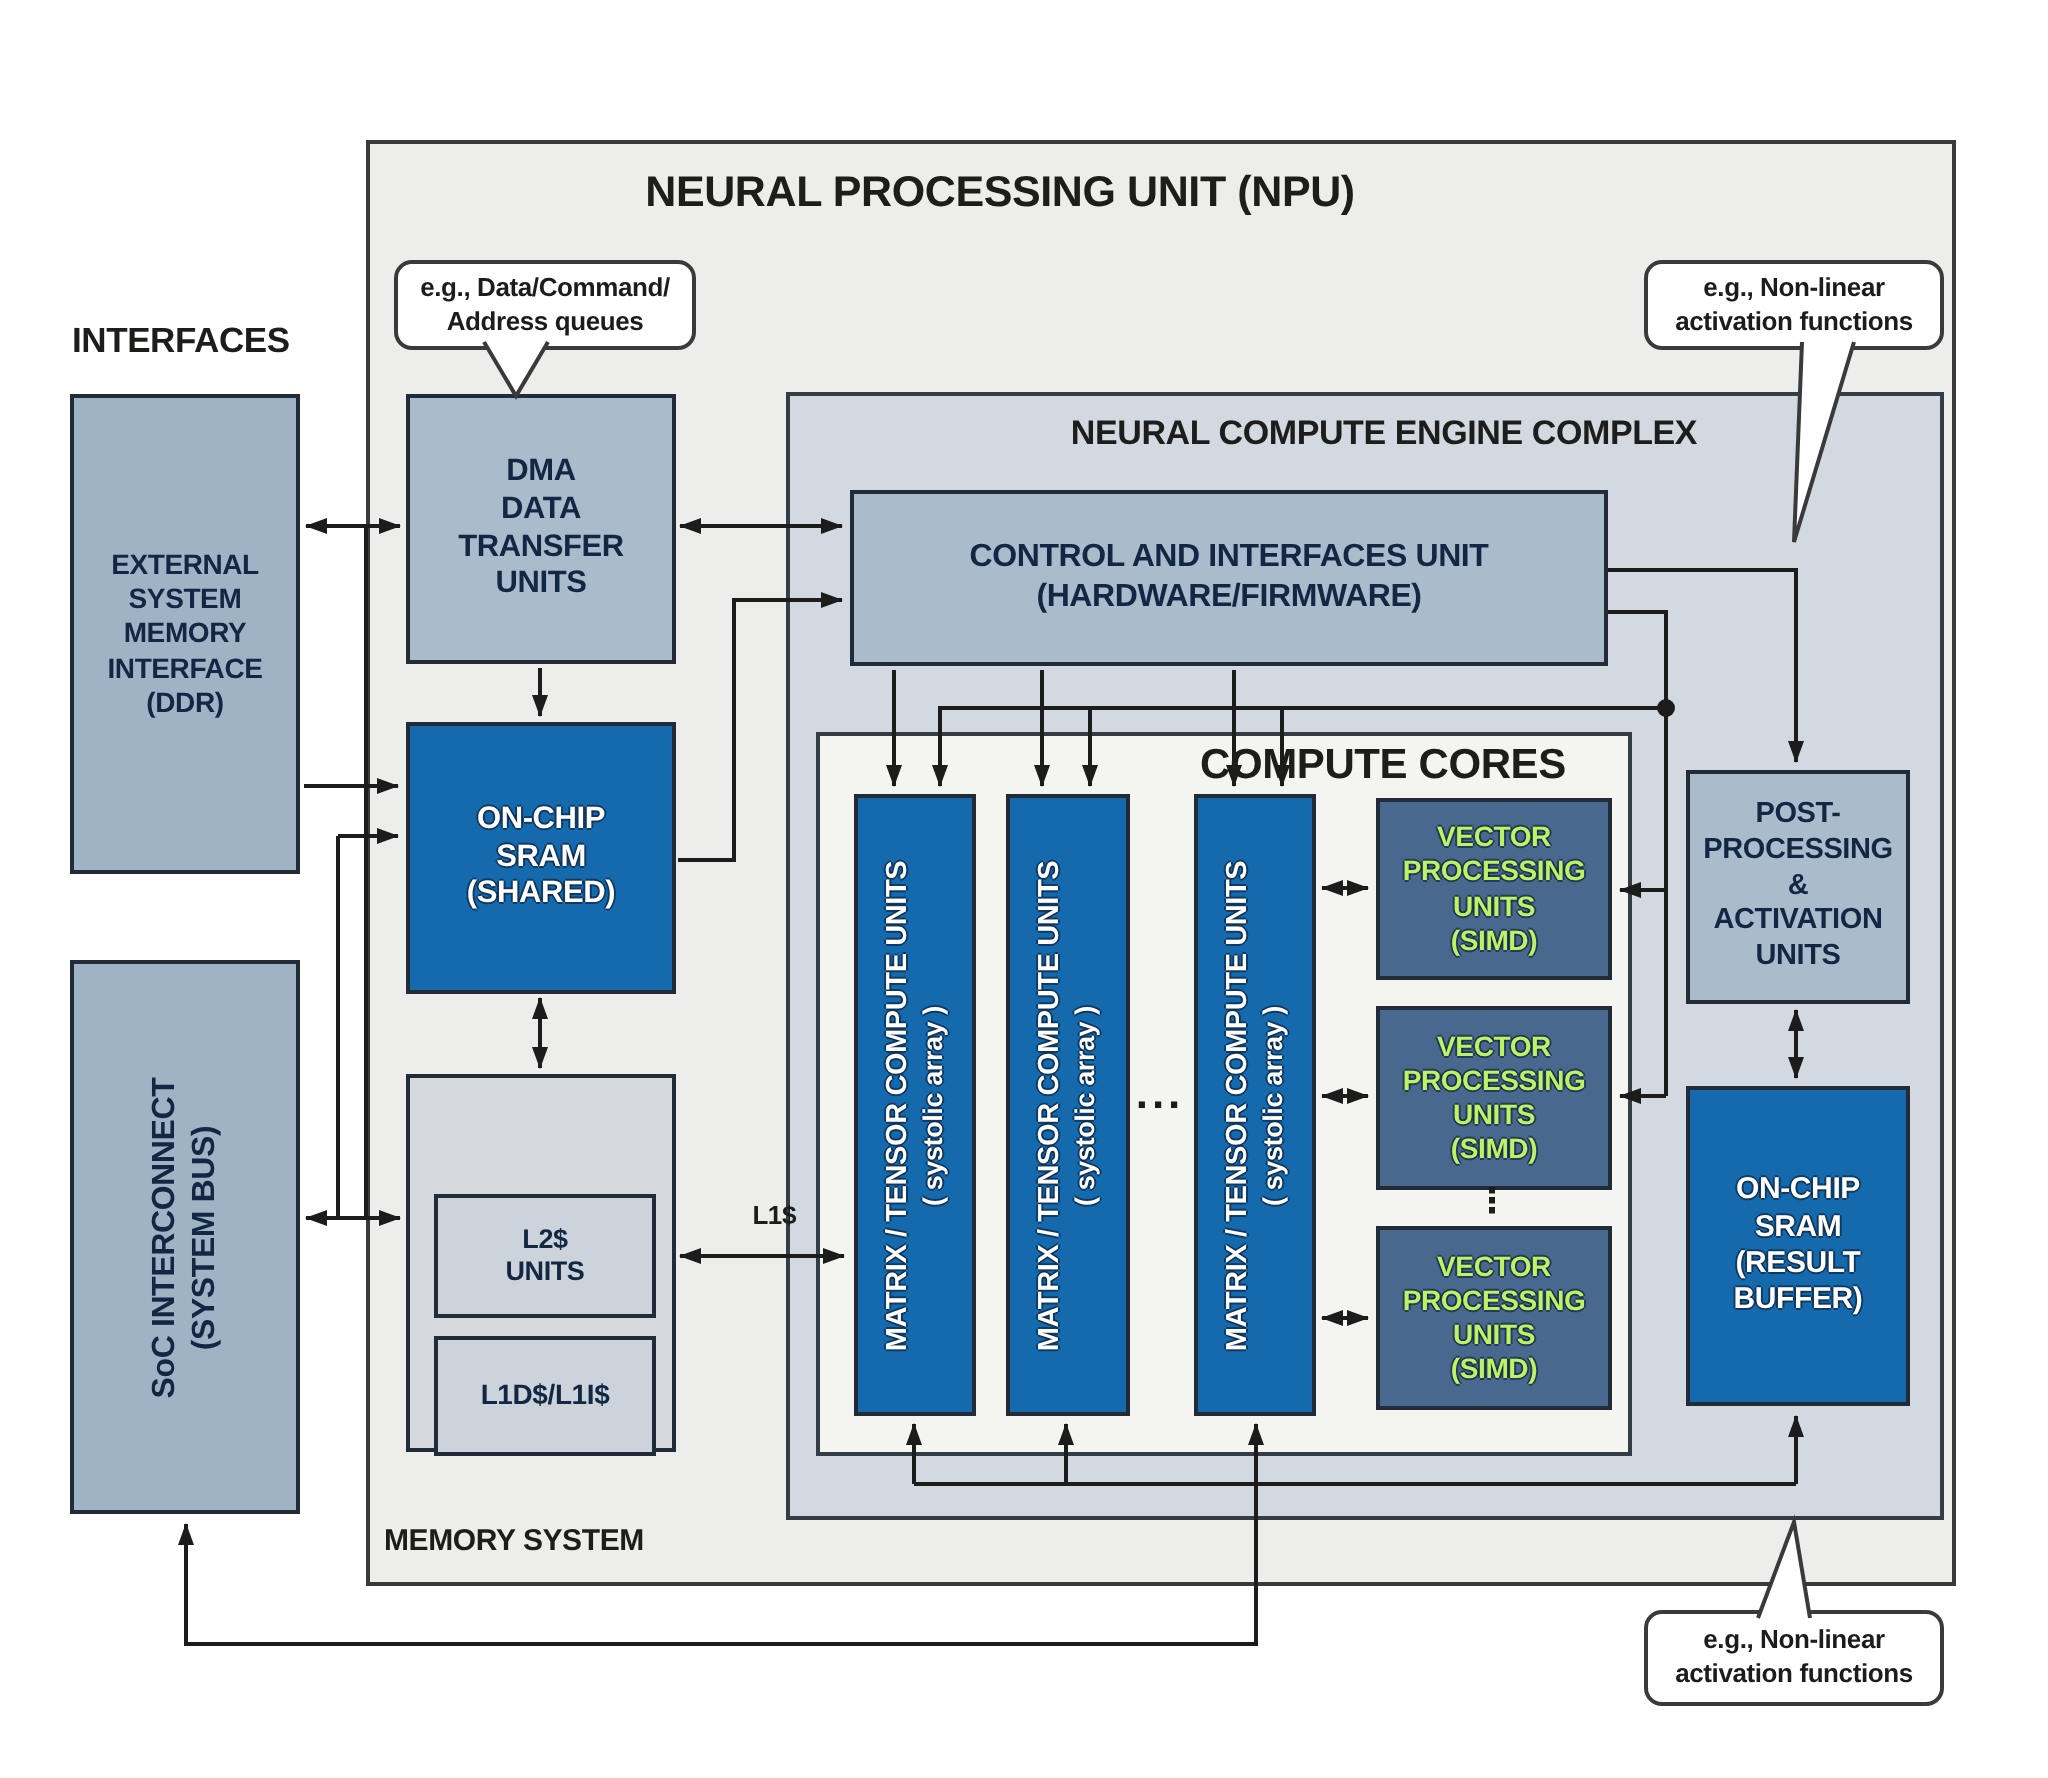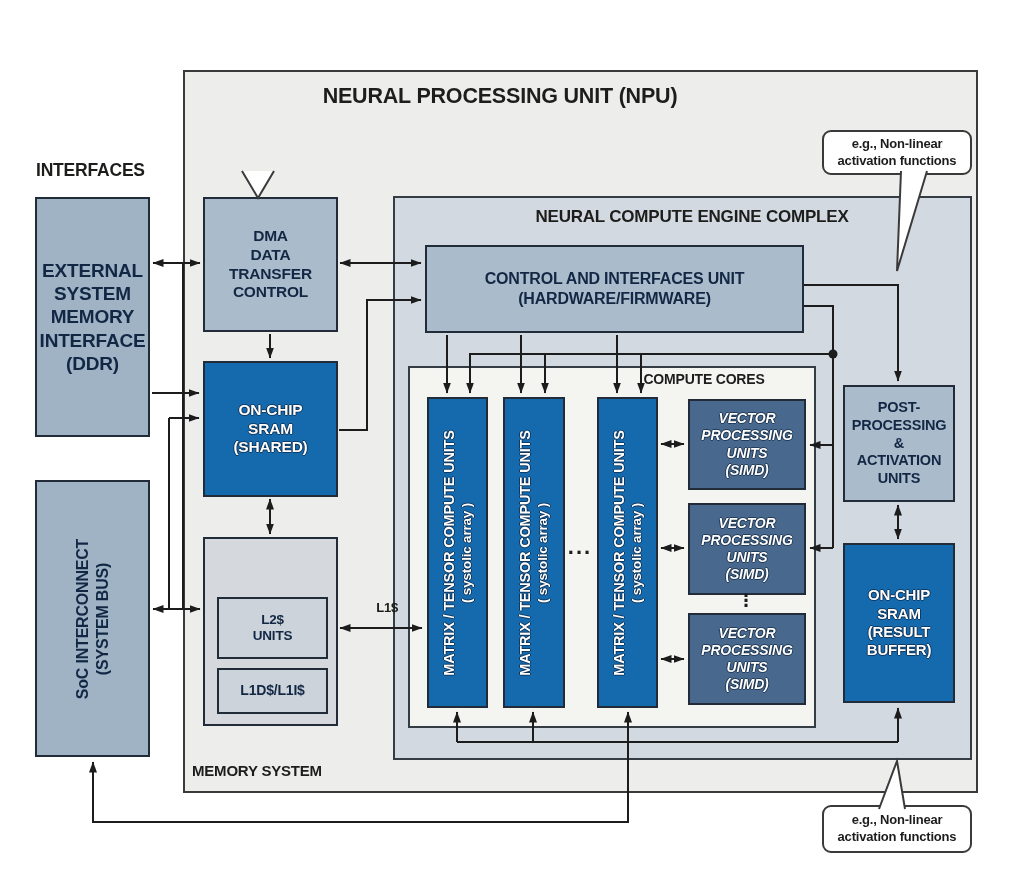--- a/index.html
+++ b/index.html
@@ -8,47 +8,47 @@
     font-family:"Liberation Sans","DejaVu Sans",sans-serif;overflow:hidden;
   }
   .panel{position:absolute;box-sizing:border-box;border:2px solid #343c44;}
   .npu-panel{left:183px;top:70px;width:795px;height:723px;background:var(--npu-bg,#edeeec);border-color:#3a3a3a;border-width:2.5px;}
   .complex-panel{left:393px;top:196px;width:579px;height:564px;background:var(--complex-bg,#d2d9e0);}
   .cores-panel{left:408px;top:366px;width:408px;height:362px;background:var(--panel-bg,#f4f4f1);}
 
   .h1{position:absolute;font-weight:bold;color:var(--text,#1d1d1b);letter-spacing:-0.2px;}
   .npu-title{left:183px;top:84px;width:634px;text-align:center;font-size:21.5px;}
   .complex-title{left:393px;top:207px;width:598px;text-align:center;font-size:17px;}
-  .cores-label{left:600px;top:371px;width:208px;text-align:center;font-size:14px;}
+  .cores-label{left:600px;top:371px;width:208px;text-align:left;font-size:21px;}
   .interfaces-label{left:36px;top:160px;font-size:17.5px;}
   .memsys-label{left:192px;top:762px;font-size:15px;}
   .l1bus-label{left:336px;top:600px;width:62px;text-align:right;font-size:13px;}
 
   .box{
     position:absolute;box-sizing:border-box;border:2px solid var(--edge,#222c38);
     display:flex;align-items:center;justify-content:center;text-align:center;
     white-space:pre-line;font-weight:bold;line-height:1.22;letter-spacing:-0.2px;
   }
   .steel{background:var(--steel,#aabccb);color:var(--navy,#122744);}
   .steel2{background:var(--steel-dark,#9fb3c5);color:var(--navy,#122744);}
   .bluebox{background:var(--blue,#1569ad);color:#fff;
     text-shadow:1px 0 0 rgba(10,35,64,.65),-1px 0 0 rgba(10,35,64,.65),0 1px 0 rgba(10,35,64,.65),0 -1px 0 rgba(10,35,64,.65);}
-  .vpubox{background:var(--vpu,#48698d);color:#ffffff;font-size:14px;
-    text-shadow:1px 0 0 rgba(10,30,55,.6),-1px 0 0 rgba(10,30,55,.6),0 1px 0 rgba(10,30,55,.6),0 -1px 0 rgba(10,30,55,.6);font-style:italic;}
+  .vpubox{background:var(--vpu,#48698d);color:#bef264;font-size:14px;
+    text-shadow:1px 0 0 rgba(10,30,55,.6),-1px 0 0 rgba(10,30,55,.6),0 1px 0 rgba(10,30,55,.6),0 -1px 0 rgba(10,30,55,.6);}
   .cachebox{background:var(--cache-bg,#d5d9dd);color:var(--navy,#122744);}
   .cacheinner{background:var(--cache-inner,#ccd3da);color:var(--navy,#122744);}
 
-  .ddr-box{left:35px;top:197px;width:115px;height:240px;font-size:19px;}
+  .ddr-box{left:35px;top:197px;width:115px;height:240px;font-size:14px;}
   .soc-box{left:35px;top:480px;width:115px;height:277px;}
   .dma-box{left:203px;top:197px;width:135px;height:135px;font-size:15.5px;}
   .sram-shared{left:203px;top:361px;width:135px;height:136px;font-size:15.5px;}
   .cache-box{left:203px;top:537px;width:135px;height:189px;}
   .cache-title{position:absolute;top:6px;left:0;width:100%;text-align:center;font-size:15px;font-weight:bold;white-space:pre-line;line-height:1.2;}
   .l2-box{left:12px;top:58px;width:111px;height:62px;font-size:13.5px;}
-  .l1-box{left:12px;top:129px;width:111px;height:46px;font-size:14px;}
+  .l1-box{left:12px;top:129px;width:111px;height:60px;font-size:14px;}
   .control-box{left:425px;top:245px;width:379px;height:88px;font-size:16px;}
   .post-box{left:843px;top:385px;width:112px;height:117px;font-size:14.5px;}
   .sram-result{left:843px;top:543px;width:112px;height:160px;font-size:15px;}
   .vpu1{left:688px;top:399px;width:118px;height:91px;}
   .vpu2{left:688px;top:503px;width:118px;height:92px;}
   .vpu3{left:688px;top:613px;width:118px;height:92px;}
   .bar{overflow:visible;}
   .bar1{left:427px;top:397px;width:61px;height:311px;}
   .bar2{left:503px;top:397px;width:62px;height:311px;}
   .bar3{left:597px;top:397px;width:61px;height:311px;}
@@ -147,21 +147,21 @@
 INTERFACE
 (DDR)</div>
   <div class="box steel2 soc-box">
     <div class="rot">SoC INTERCONNECT
 (SYSTEM BUS)</div>
   </div>
 
   <div class="box steel dma-box">DMA
 DATA
 TRANSFER
-CONTROL</div>
+UNITS</div>
   <div class="box bluebox sram-shared">ON-CHIP
 SRAM
 (SHARED)</div>
   <div class="box cachebox cache-box">
     <div class="box cacheinner l2-box">L2$
 UNITS</div>
     <div class="box cacheinner l1-box">L1D$/L1I$</div>
   </div>
 
   <div class="box steel control-box">CONTROL AND INTERFACES UNIT
@@ -212,20 +212,22 @@
   <div class="h1 npu-title">NEURAL PROCESSING UNIT (NPU)</div>
   <div class="h1 complex-title">NEURAL COMPUTE ENGINE COMPLEX</div>
   <div class="h1 cores-label">COMPUTE CORES</div>
   <div class="h1 interfaces-label">INTERFACES</div>
   <div class="h1 memsys-label">MEMORY SYSTEM</div>
   <div class="h1 l1bus-label">L1$</div>
 
   <div class="dots-h">...</div>
   <div class="dots-v">⋮</div>
 
+  <div class="callout callout1">e.g., Data/Command/
+Address queues</div>
   <div class="callout callout2">e.g., Non-linear
 activation functions</div>
   <div class="callout callout3">e.g., Non-linear
 activation functions</div>
 
   <svg class="tails" width="1024" height="889" viewBox="0 0 1024 889">
     <path class="tail" d="M242,171 L258,198 L274,171"></path>
     <path class="tail" d="M901,171 L897,271 L927,171"></path>
     <path class="tail" d="M879,809 L897,761 L905,809"></path>
   </svg>

